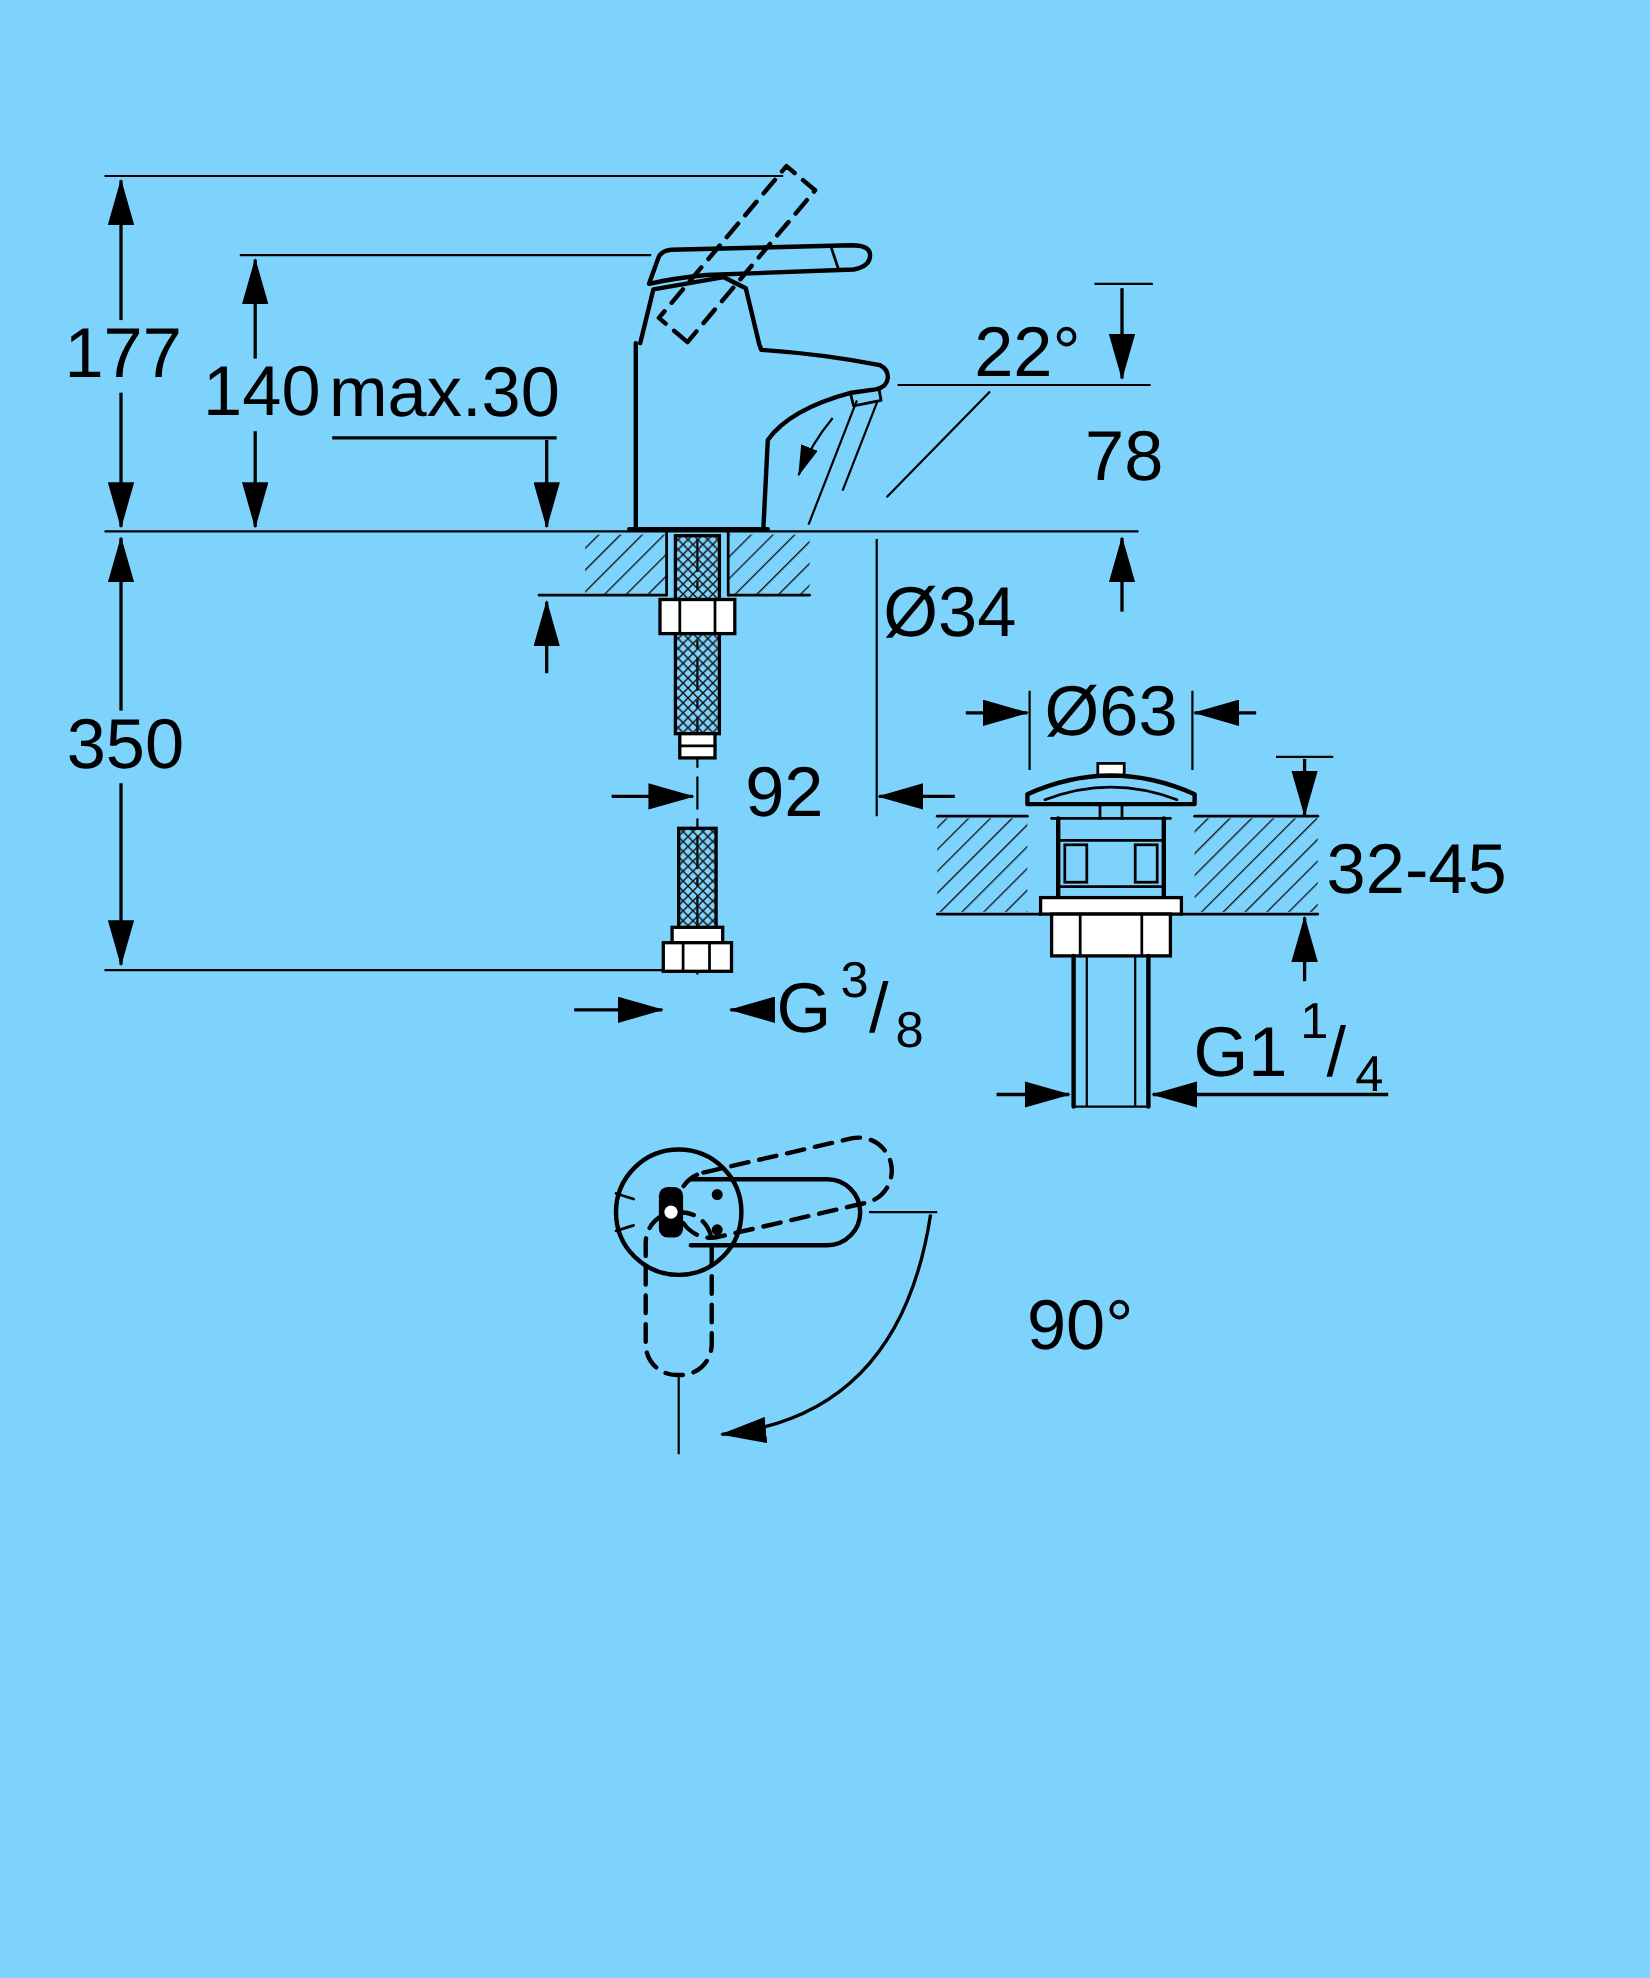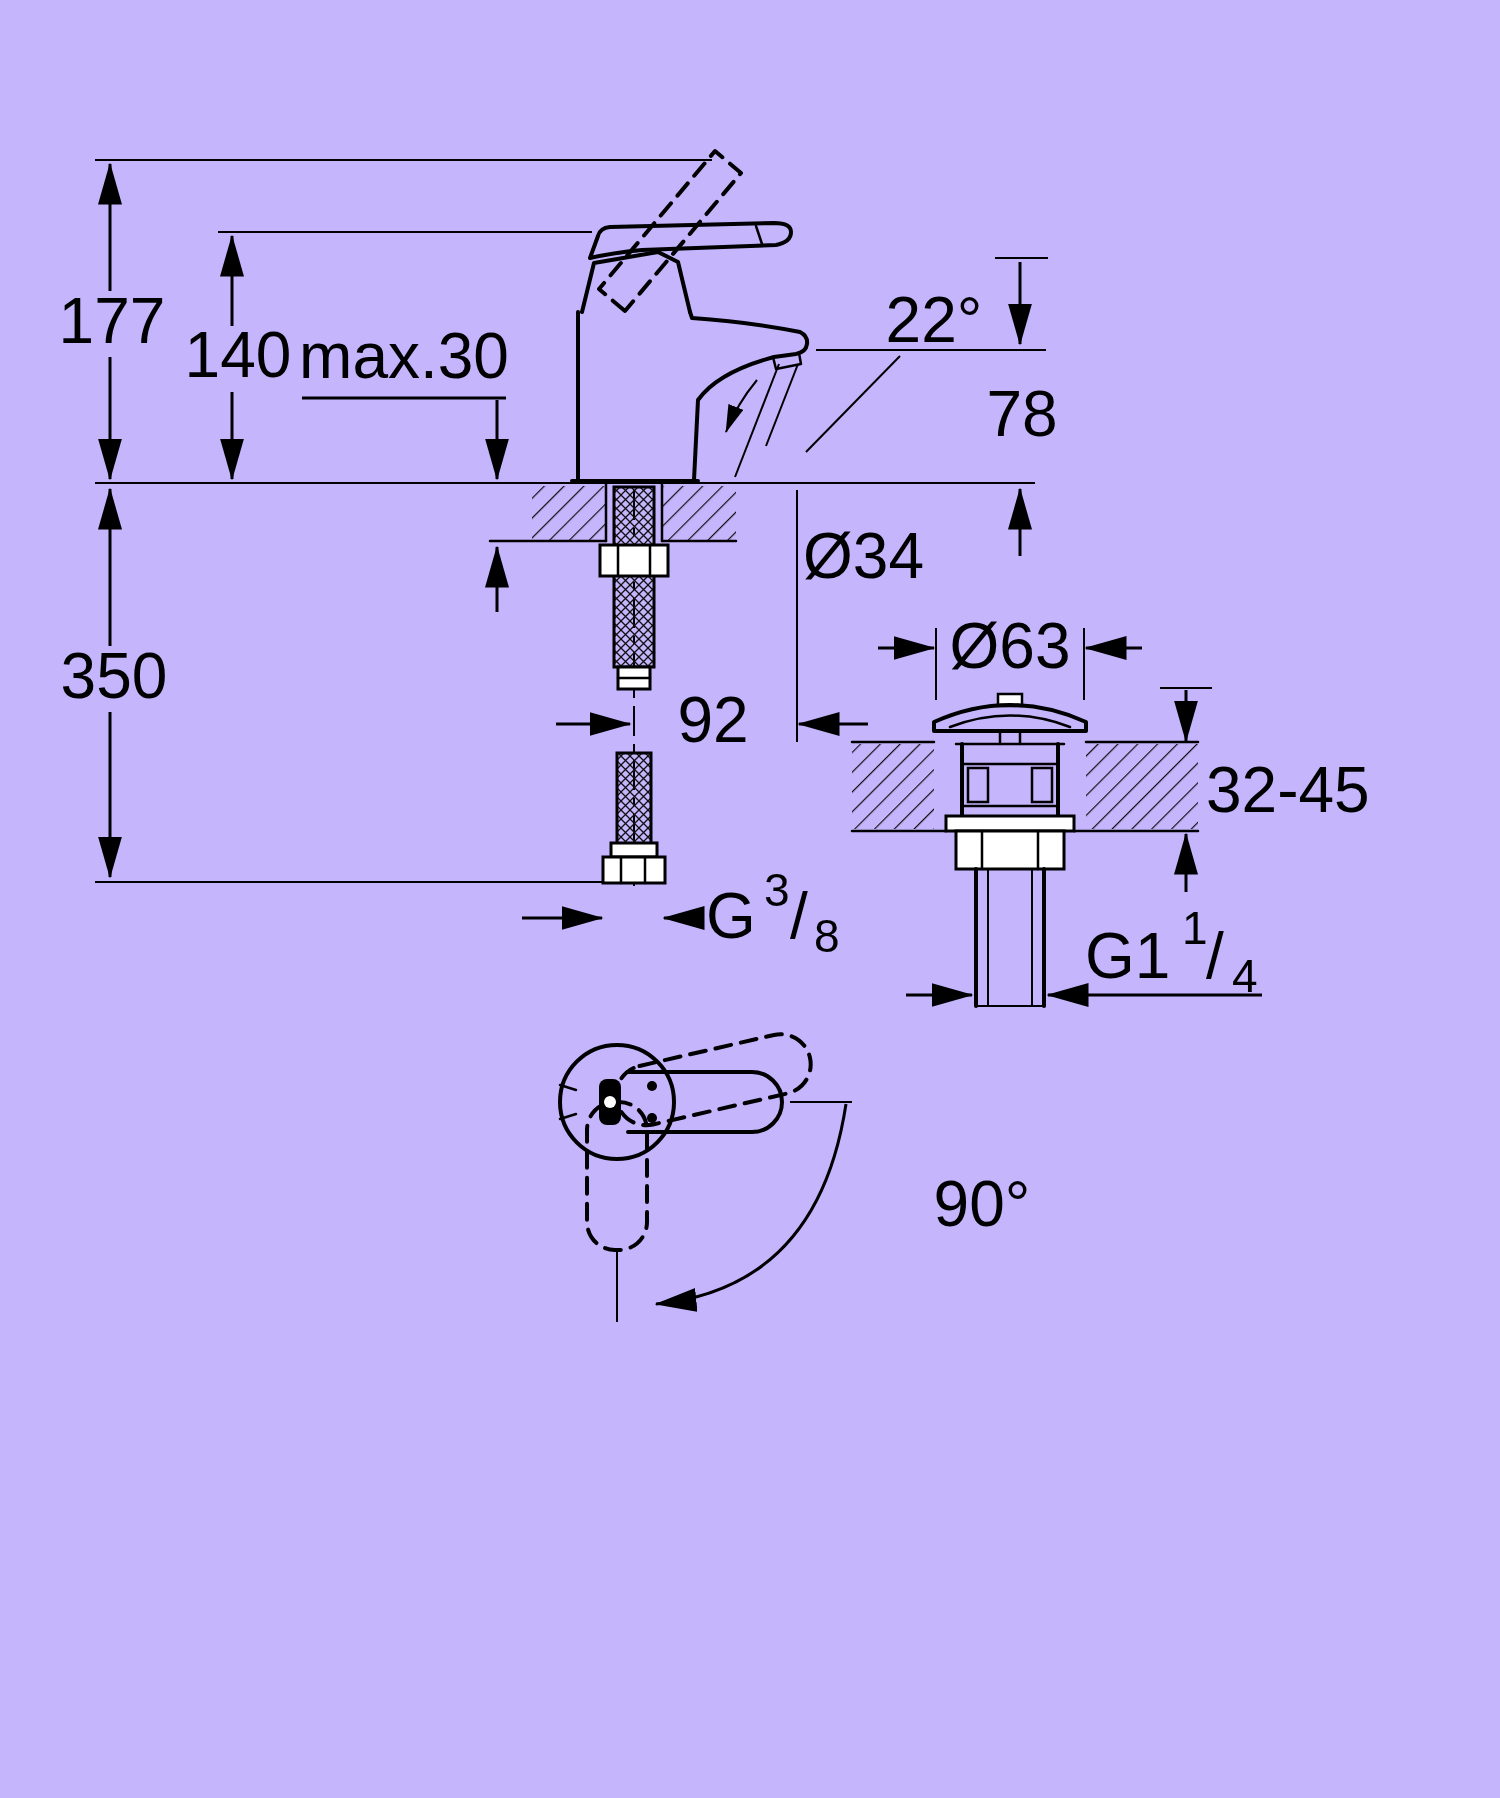--- a/index.html
+++ b/index.html
@@ -1,16 +1,16 @@
 <!DOCTYPE html>
 <html><head>
 <meta charset="utf-8">
 <style>
   html, body { margin: 0; padding: 0; background: #ffffff; }
-  .wrap { width: 1500px; height: 1798px; background: #c4b5fd; position: relative; }
+  .wrap { width: 1500px; height: 1798px; background: #7dd3fc; position: relative; }
   svg { display: block; }
   .obj  { stroke: #000; stroke-width: 4;   fill: none; stroke-linejoin: round; stroke-linecap: round; }
   .obj2 { stroke: #000; stroke-width: 2.5; fill: none; stroke-linejoin: round; stroke-linecap: round; }
   .thin { stroke: #000; stroke-width: 2;   fill: none; }
   .dim  { stroke: #000; stroke-width: 3;   fill: none; }
   .dash { stroke-dasharray: 16 10; }
   .center { stroke: #000; stroke-width: 2; fill: none; stroke-dasharray: 30 8 8 8; }
   .lbl { font-family: "Liberation Sans", "DejaVu Sans", sans-serif; font-size: 64px; fill: #000; }
   .sup { font-size: 46px; }
   text { user-select: none; }

